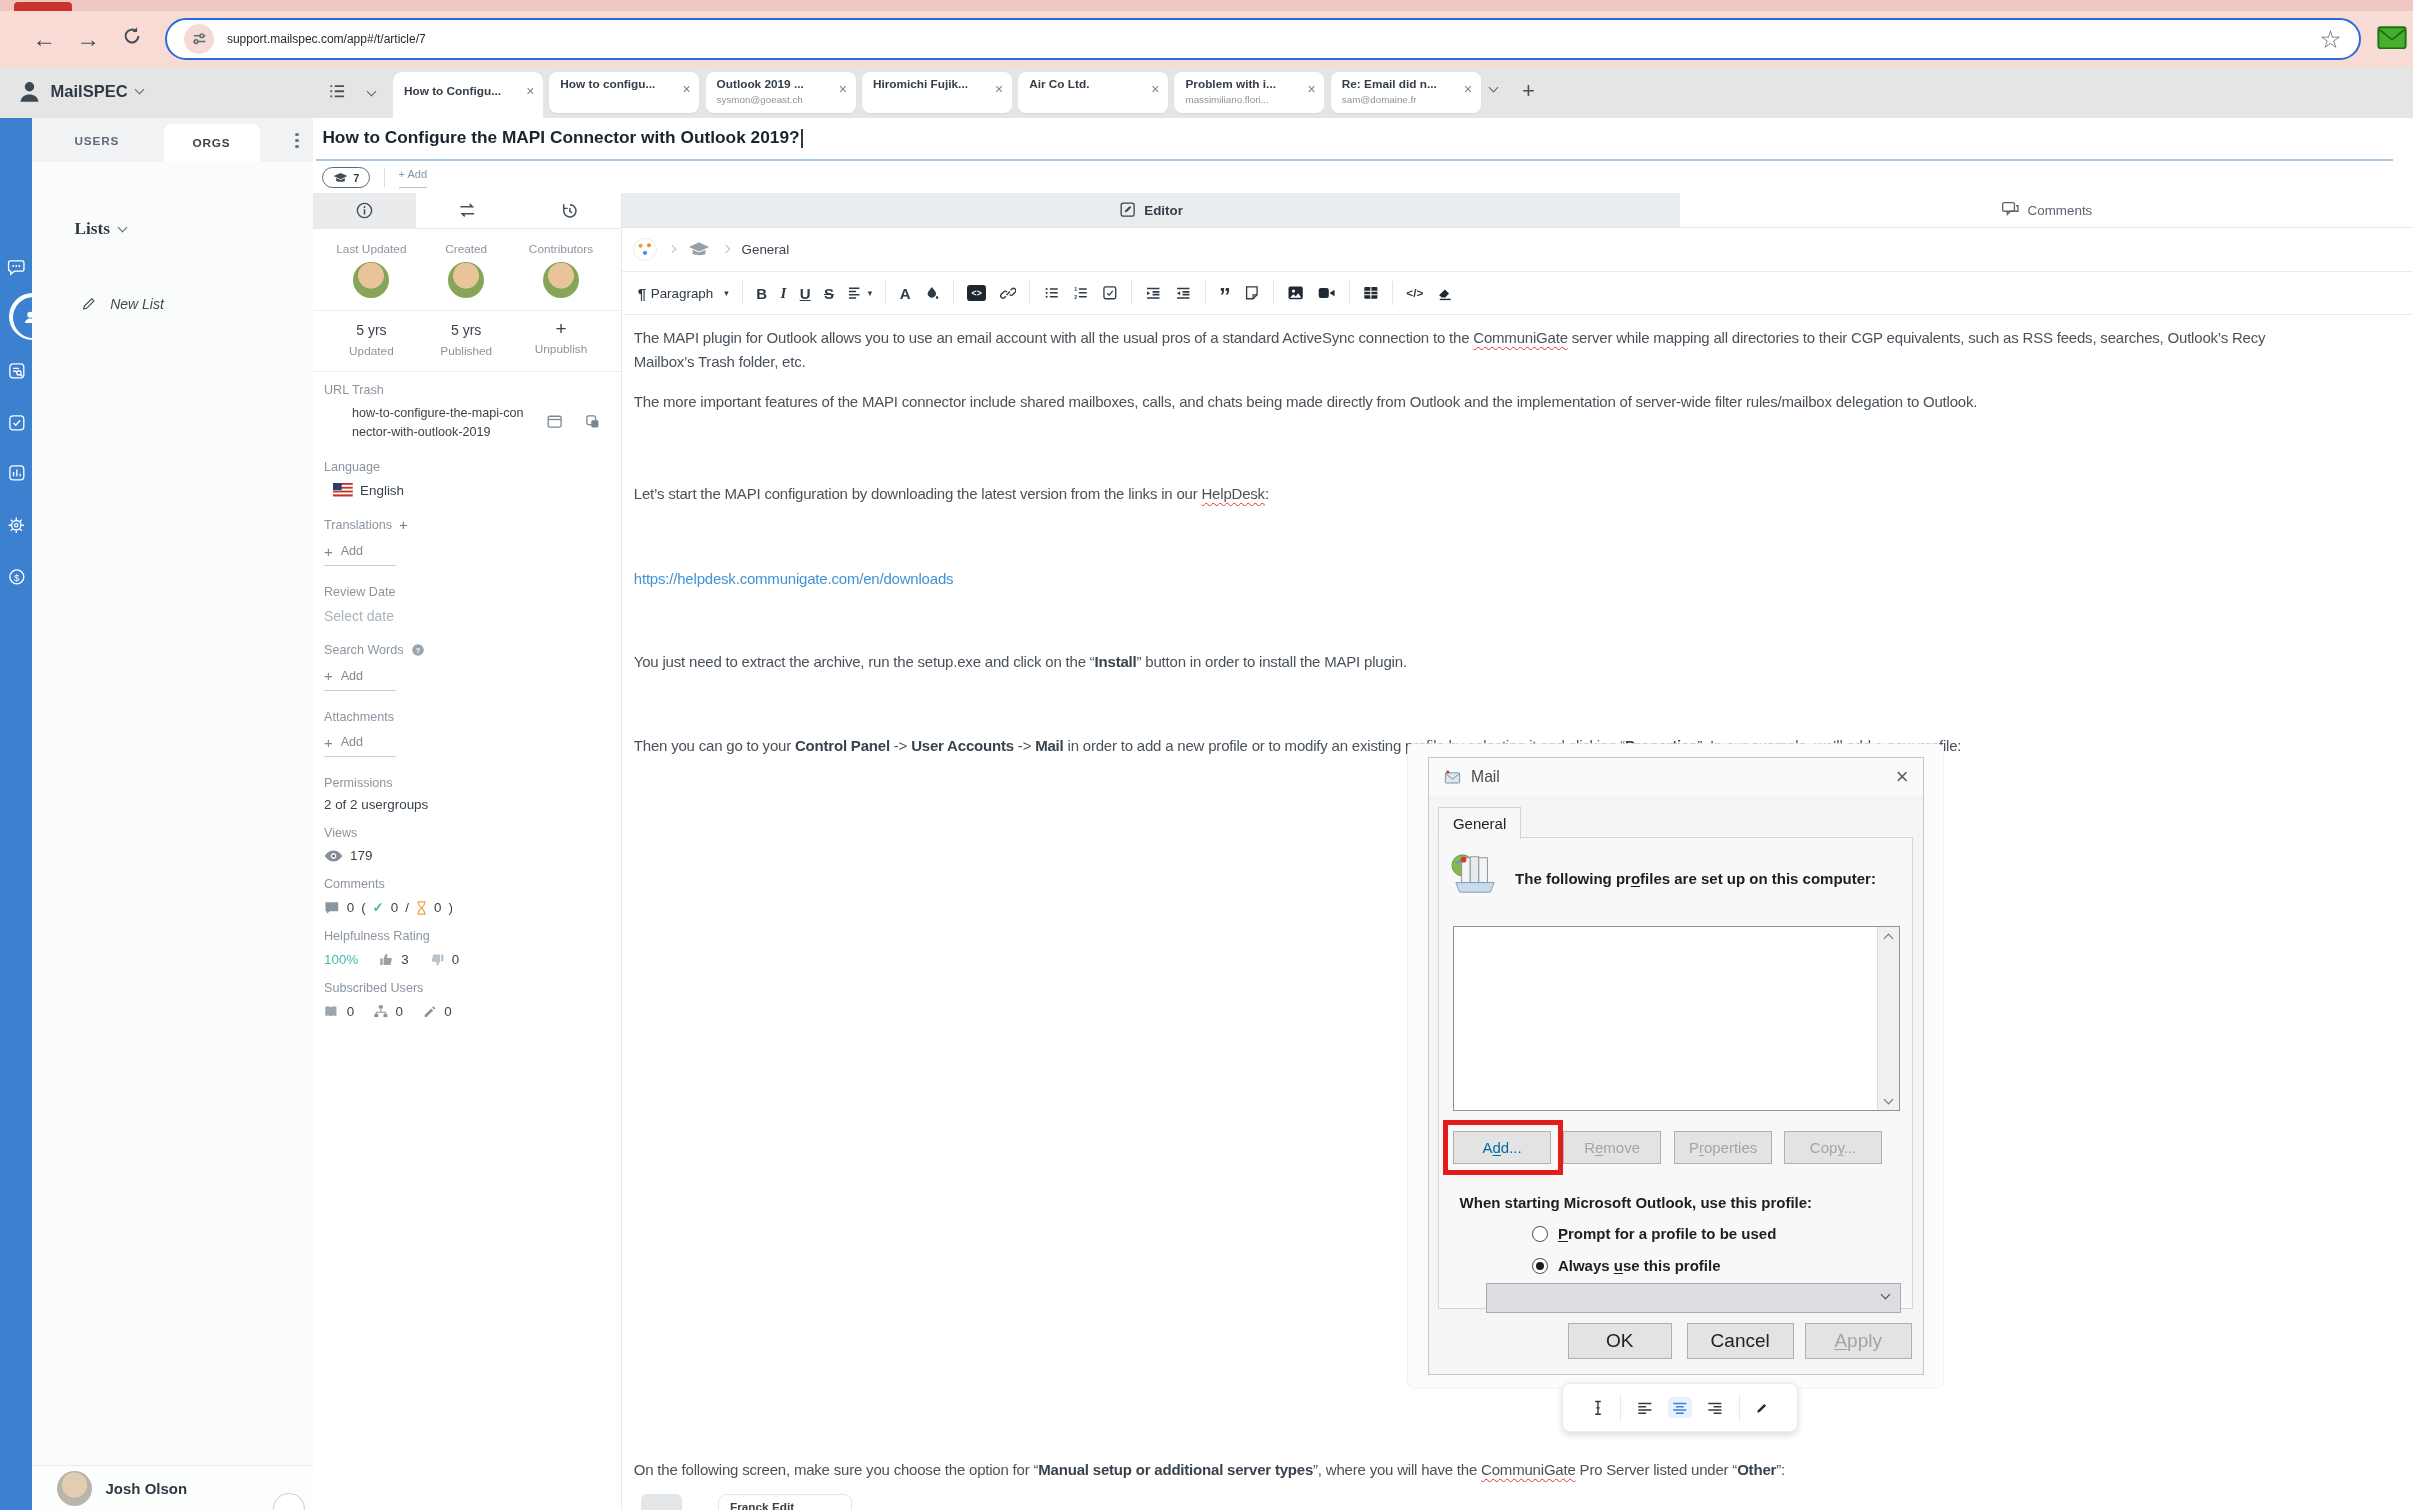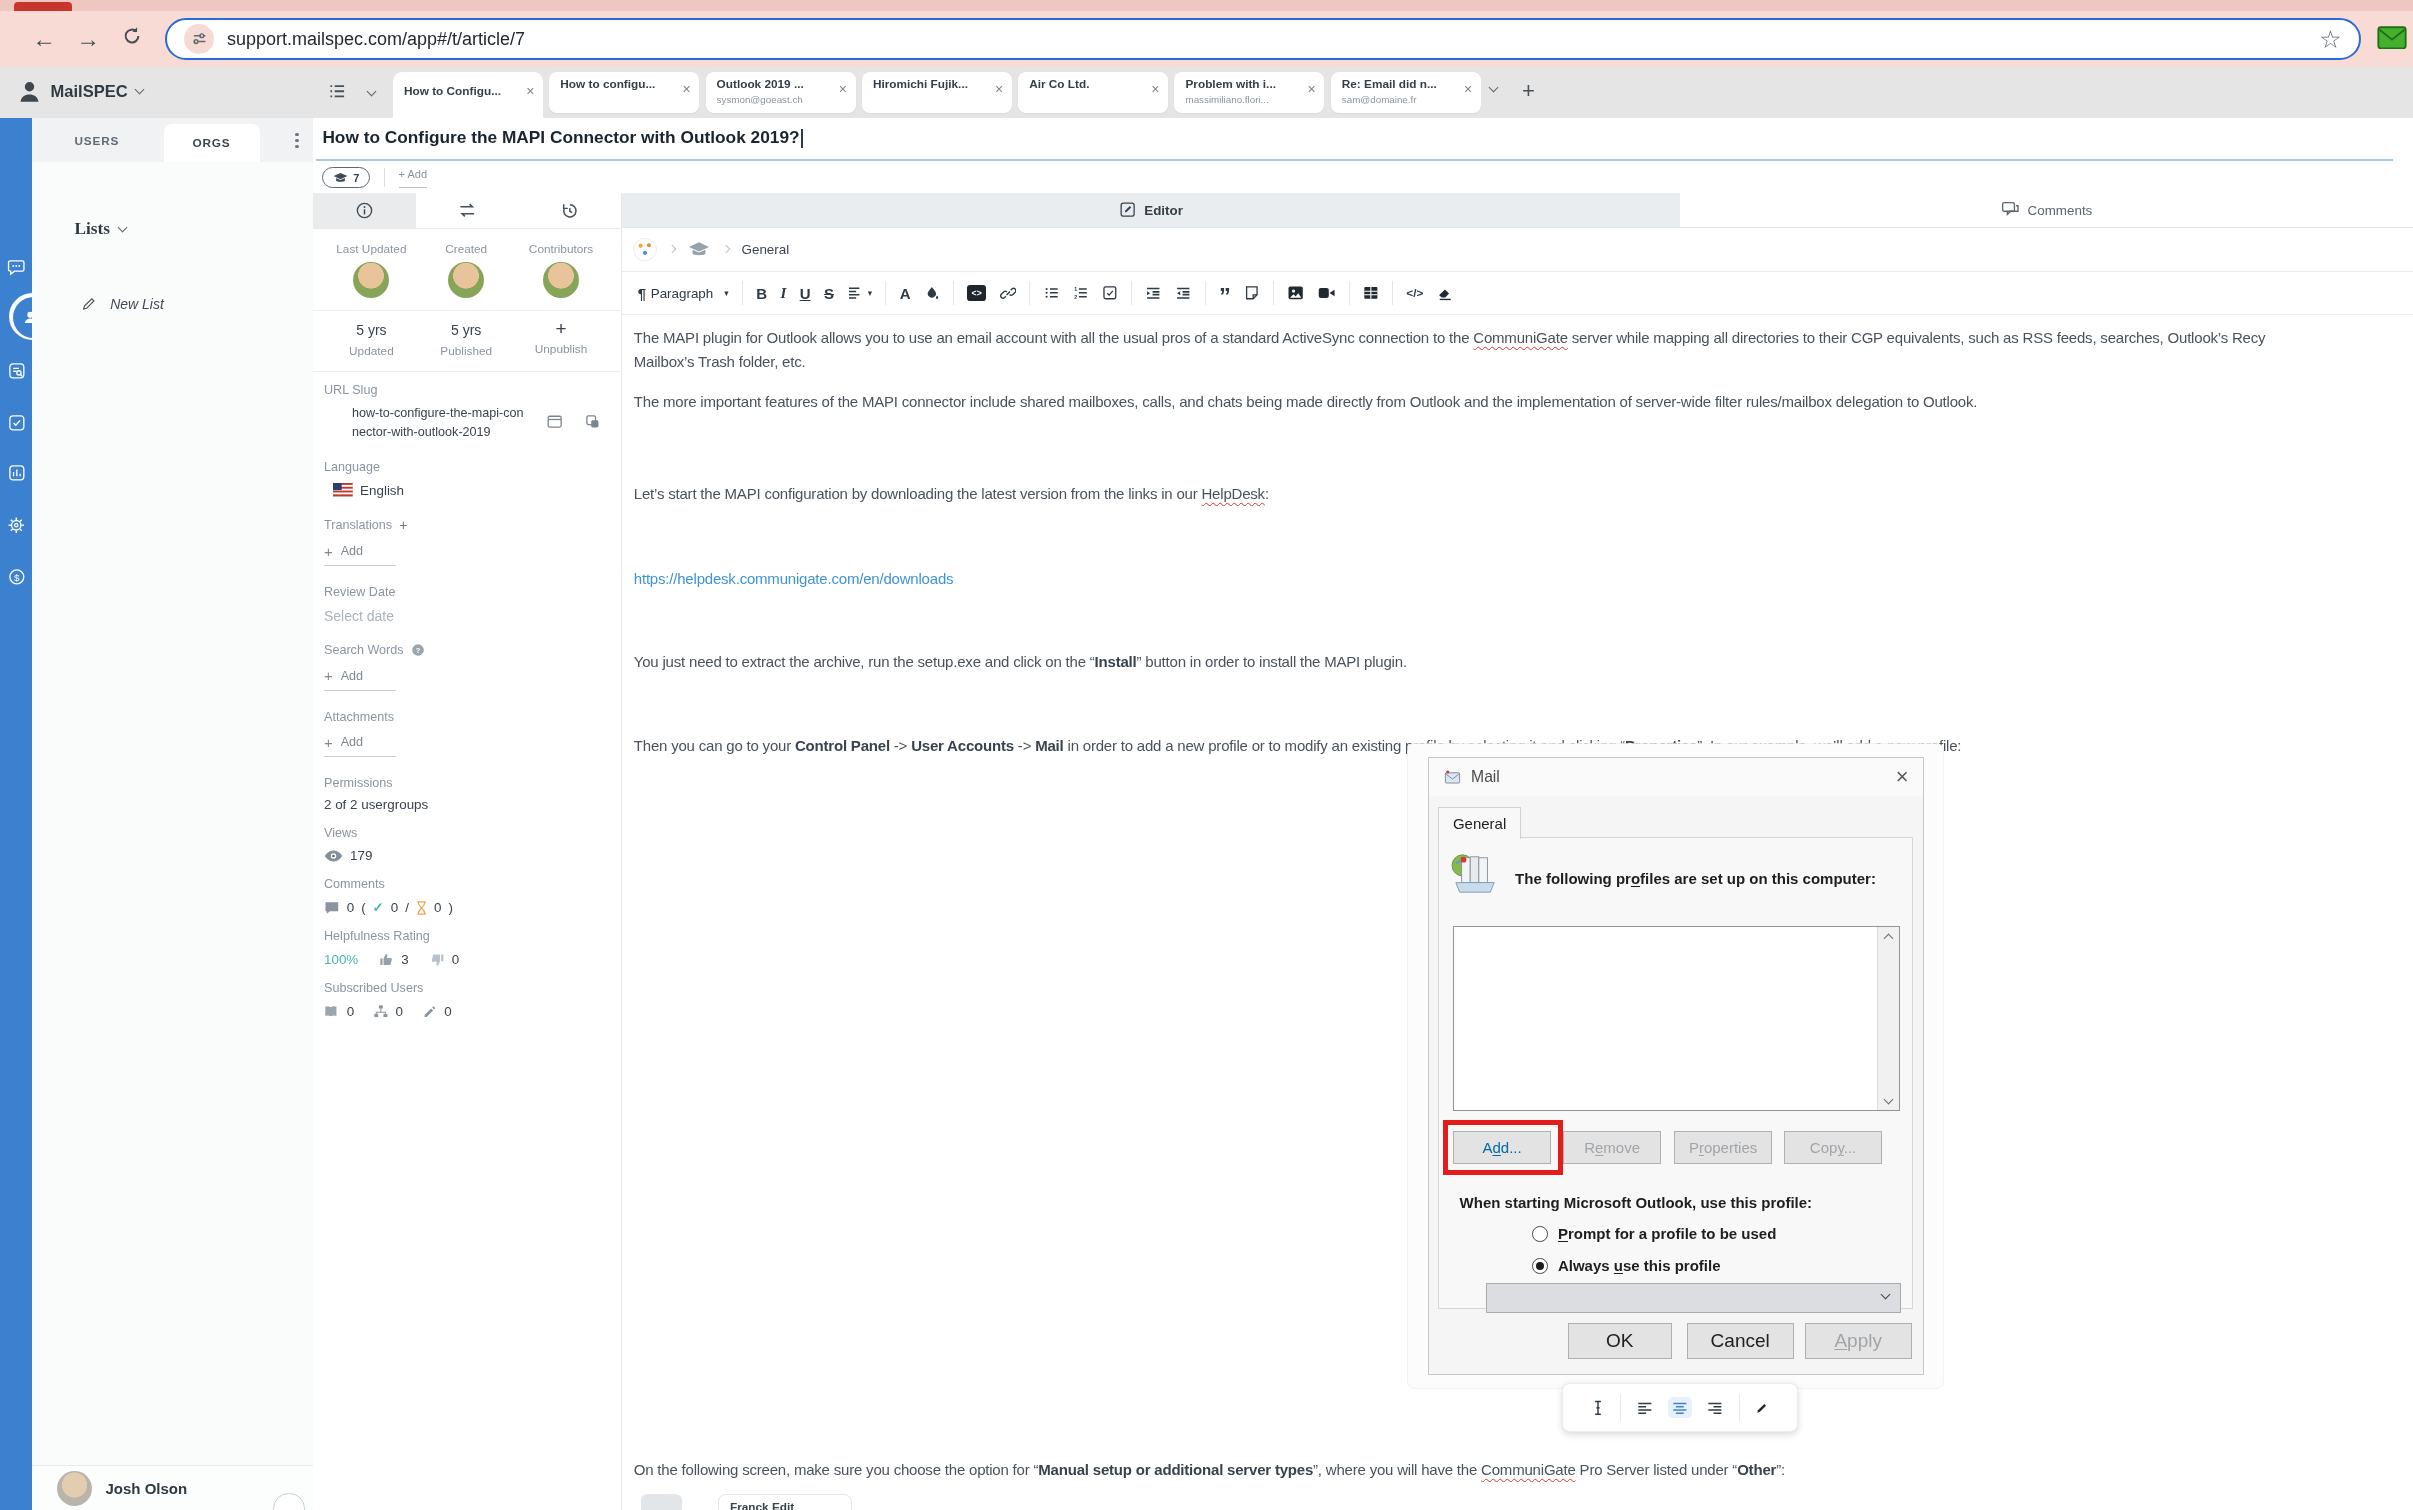--- a/index.html
+++ b/index.html
@@ -8,21 +8,21 @@
   .screen { position:relative; width:2413px; height:1510px; overflow:hidden; background:#fff; }
 
   
   .chrome { position:absolute; top:0; left:0; right:0; height:67px; background:#f8dbd5; }
   .chrome-strip { height:11px; background:#efc7c1; position:relative; }
   .red-tab { position:absolute; left:14px; top:1.6px; width:58px; height:9.4px; background:#c9342c; border-radius:3.9px 3.9px 0 0; }
   .chrome-bar { height:56px; display:flex; align-items:center; padding-left:22px; }
   .navbtn { font-size:23.6px; color:#454d56; width:44px; text-align:center; cursor:default; }
   .urlbar { width:2196px; height:42px; margin-left:11px; background:#fff; border:2.4px solid #2a6bd7; border-radius:22px; display:flex; align-items:center; padding:0 17.3px; gap:12.6px; }
   .site-chip { width:30px; height:30px; border-radius:50%; background:#f6dad4; display:flex; align-items:center; justify-content:center; flex:0 0 auto; }
-  .url-text { font-size:18px; color:#23292f; }
+  .url-text { font-size:12px; color:#23292f; }
   .url-star { margin-left:auto; font-size:25px; color:#5f6a73; }
   .ext-slot { margin-left:15.7px; }
 
   
   .app-header { position:absolute; top:67px; left:0; right:0; height:51px; background:#e5e5e5; }
   .brand { position:absolute; left:15.7px; top:11px; display:flex; align-items:center; gap:7.9px; }
   .brand-name { font-size:16.5px; font-weight:600; color:#2f3a45; }
   .chev { display:inline-block; width:7px; height:7px; border-right:1.6px solid #5a6570; border-bottom:1.6px solid #5a6570; transform:rotate(45deg); margin-top:-3.1px; }
   .chev-r { display:inline-block; width:6.3px; height:6.3px; border-top:1.6px solid #b9c0c7; border-right:1.6px solid #b9c0c7; transform:rotate(45deg); }
   .view-toggles { position:absolute; left:327px; top:14px; display:flex; align-items:center; gap:20.5px; }
@@ -393,21 +393,21 @@
           <div class="m-val">5 yrs</div>
           <div class="m-sub">Published</div>
         </div>
         <div>
           <div class="m-plus">+</div>
           <div class="m-sub">Unpublish</div>
         </div>
       </div>
       <hr class="m-hr">
       <div class="m-section" style="margin-top:4.7px">
-        <div class="m-sec-label">URL Slug</div>
+        <div class="m-sec-label">URL Trash</div>
         <div class="slug-row">
           <div class="slug-text">how-to-configure-the-mapi-connector-with-outlook-2019</div>
           <div class="slug-icons">
             <span><svg width="17.3" height="17.3" viewBox="0 0 24 24">
                   <rect x="3" y="4.5" width="18" height="15" rx="2" fill="none" stroke="#7c868f" stroke-width="1.8"></rect>
                   <path d="M3 9h18" stroke="#7c868f" stroke-width="1.8"></path>
                 </svg></span>
             <span><svg width="17.3" height="17.3" viewBox="0 0 24 24">
                   <rect x="4" y="4" width="12" height="12" rx="2" fill="none" stroke="#7c868f" stroke-width="1.8"></rect>
                   <rect x="10" y="10" width="10" height="10" rx="2" fill="#7c868f"></rect>

